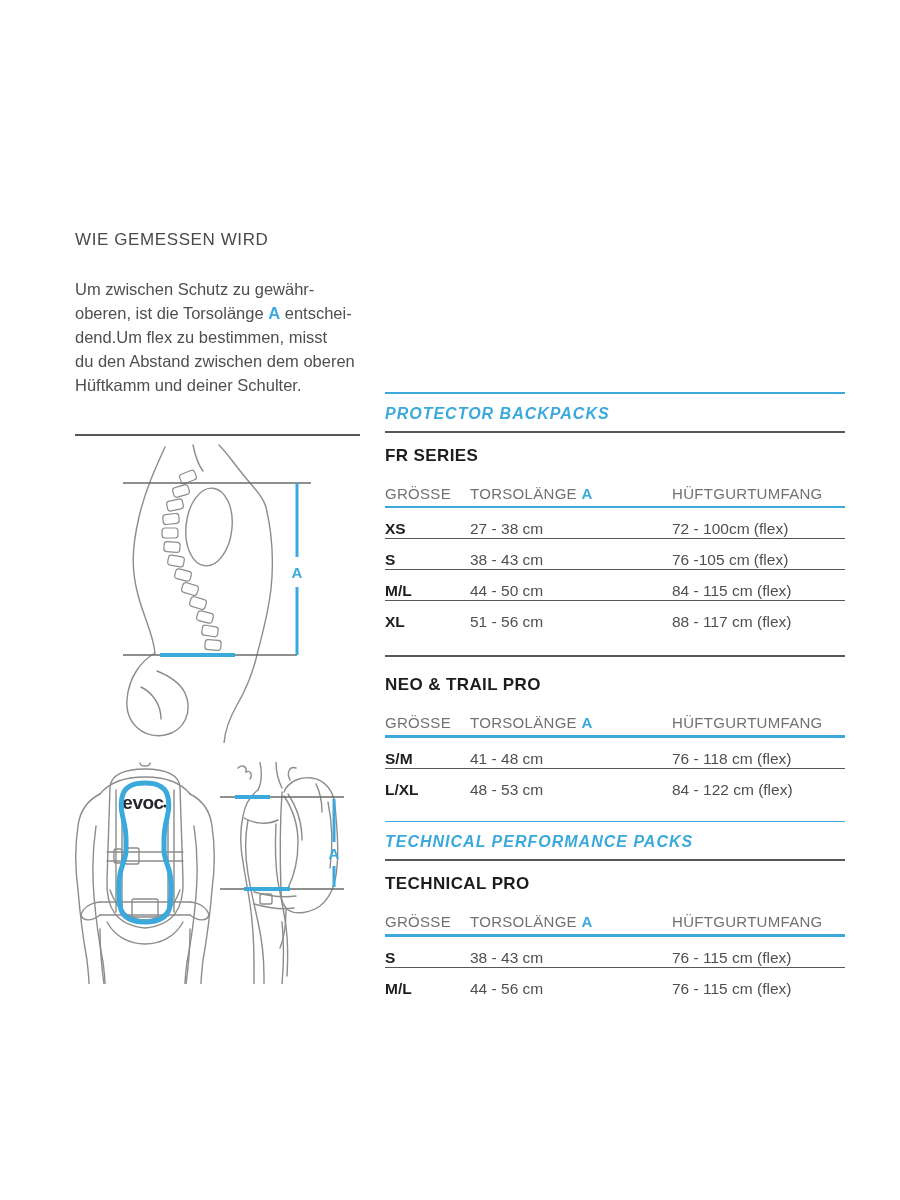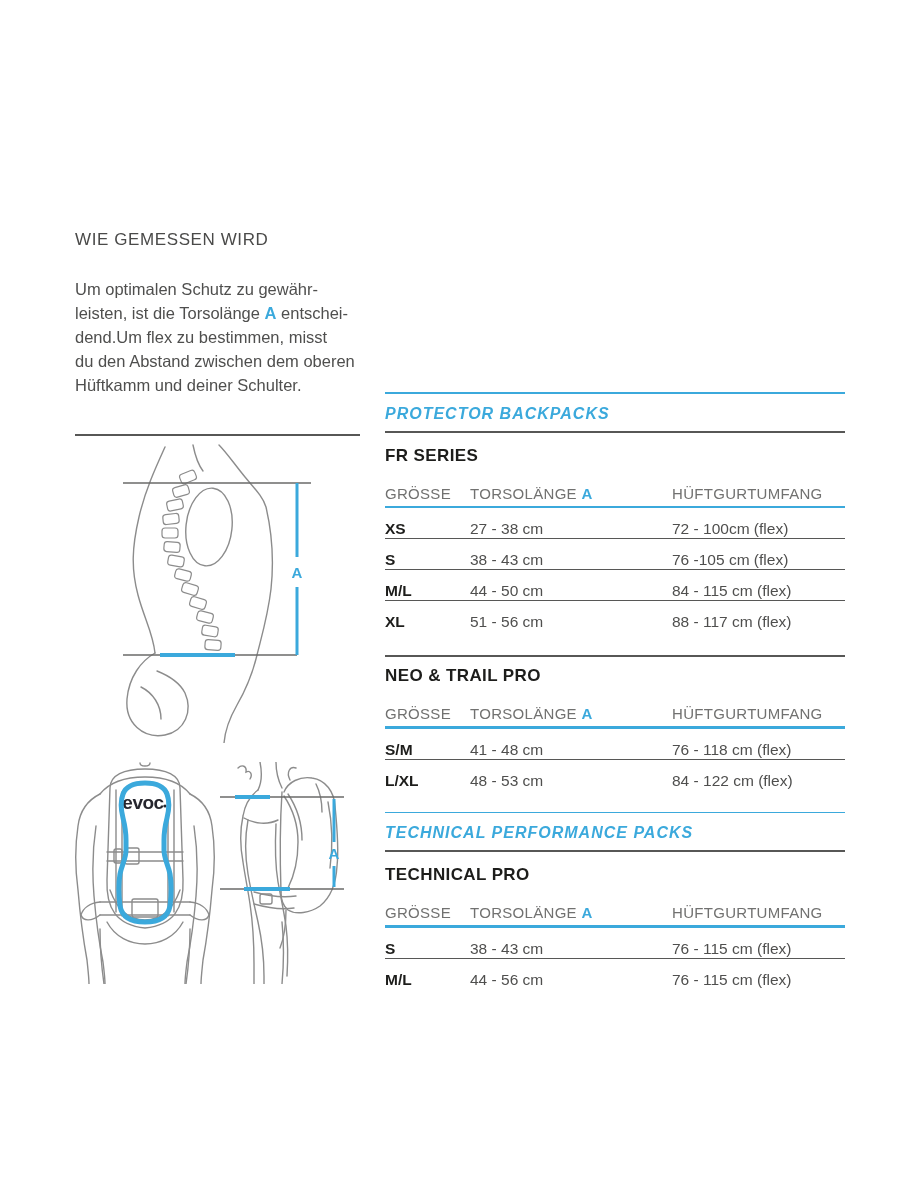--- a/index.html
+++ b/index.html
@@ -31,21 +31,21 @@
   .rule-dark{height:2px;background:#575756;}
   .rule-dark.after-cat{margin-top:8px;}
   .rule-dark.section-sep{margin-top:24px;}
   .rule-cyan-thin.pre-cat{margin-top:22px;}
   .category-heading{
     margin-top:11px;font-size:16px;font-weight:700;color:#3ba9dc;letter-spacing:1px;font-style:italic;
   }
   .table-title{
     margin-top:13px;font-size:17px;font-weight:700;color:#1d1d1b;letter-spacing:0.4px;
   }
-  .table-title.after-rule{margin-top:9px;}
+  .table-title.after-rule{margin-top:18px;}
   .thead{
     margin-top:19px;display:flex;font-size:15px;color:#717170;letter-spacing:0.3px;
   }
   .col-size{width:85px;flex:none;}
   .col-torso{width:202px;flex:none;}
   .col-hip{flex:1;}
   .trow{
     display:flex;align-items:flex-end;height:30px;font-size:15.5px;color:#4f4f4e;
     border-bottom:1.5px solid #575756;
   }
@@ -54,22 +54,22 @@
   svg text{font-family:"Liberation Sans","DejaVu Sans",sans-serif;}
 </style>
 </head>
 <body>
 
 <div class="page">
 
   <div class="intro-heading">WIE GEMESSEN WIRD</div>
 
   <div class="intro-paragraph">
-    <span>Um optimalen Schutz zu gewähr-</span><br>
-    <span>leisten, ist die Torsolänge </span><span class="accent bold">A</span><span> entschei-</span><br>
+    <span>Um zwischen Schutz zu gewähr-</span><br>
+    <span>oberen, ist die Torsolänge </span><span class="accent bold">A</span><span> entschei-</span><br>
     <span>dend.Um flex zu bestimmen, misst</span><br>
     <span>du den Abstand zwischen dem oberen</span><br>
     <span>Hüftkamm und deiner Schulter.</span>
   </div>
 
   <div class="left-divider"></div>
 
   <svg class="spine-svg" width="285" height="300" viewBox="0 0 285 300">
     <g stroke="#8c8c8c" stroke-width="1.4" fill="none" stroke-linecap="round">
 

